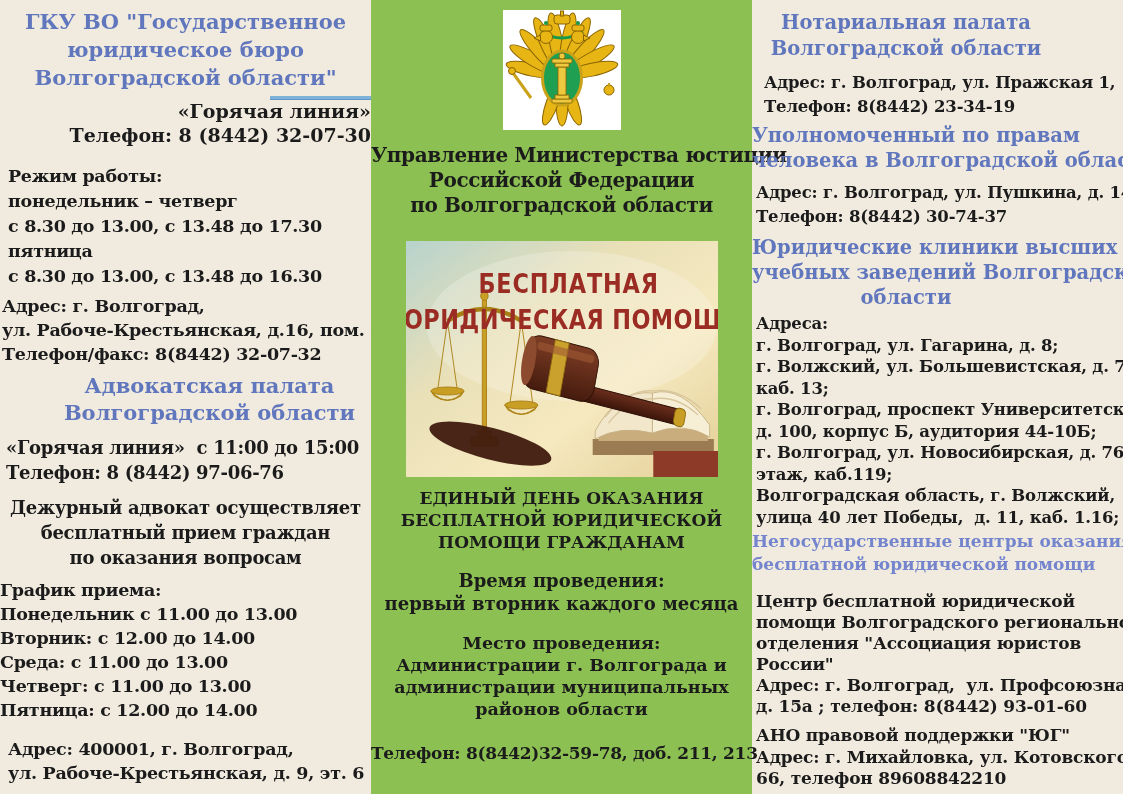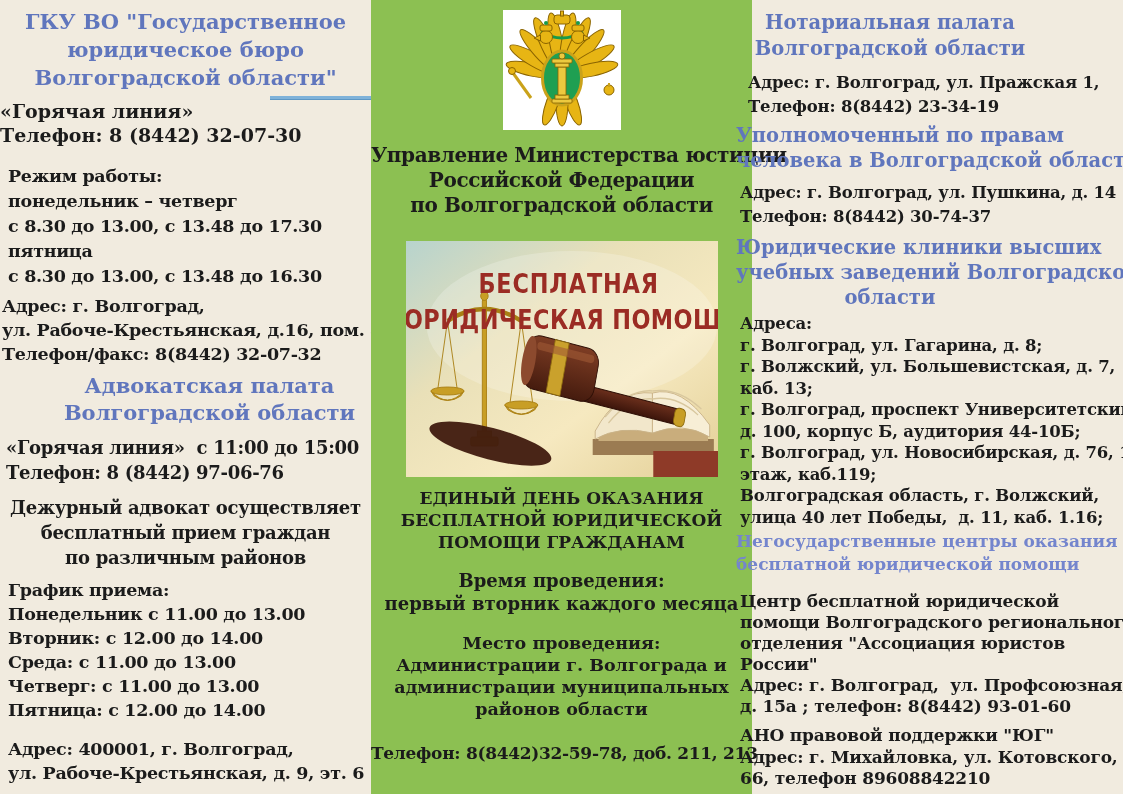--- a/index.html
+++ b/index.html
@@ -4,38 +4,38 @@
 <style>
   html,body { margin:0; padding:0; background:#d8d4cb; }
   .page {
     position:relative; width:1123px; height:794px; overflow:hidden;
     background:#f1ebdf; font-family:"DejaVu Serif", serif; font-weight:bold;
     color:#1b1b1b;
   }
   .col { position:absolute; top:0; bottom:0; }
   .col-left  { left:0;   width:371px; }
   .col-mid   { left:371px; width:381px; background:#8cc052; }
-  .col-right { left:736px; width:308px; }
+  .col-right { left:752px; width:308px; }
 
   .lines div { white-space:pre; }
   .single { white-space:pre; }
 
   
   .h-blue { color:#6076bd; text-align:center; }
   .bureau-title { padding-top:8px; font-size:21px; line-height:28px; }
   .accent-line { position:absolute; left:270px; top:96px; width:106px; height:3px;
     background:#7fb2d9; border-bottom:1px solid #5e97c4; }
-  .hotline1 { margin-top:7px; font-size:19px; line-height:24px; text-align:left; }
+  .hotline1 { margin-top:7px; font-size:19px; line-height:24px; text-align:right; }
   .body-left { font-size:17.5px; line-height:25px; letter-spacing:-0.3px; }
   .bureau-schedule { margin-top:17px; padding-left:8px; }
   .bureau-address  { margin-top:5px;  padding-left:2px; line-height:24px; }
   .adv-title { margin-top:6px; font-size:21px; line-height:27px;padding-left:48px; }
   .adv-hotline { margin-top:9px; padding-left:6px; font-size:18px; line-height:25px; letter-spacing:-0.3px; }
   .adv-duty { margin-top:10px; text-align:center; font-size:18px; line-height:25px; letter-spacing:-0.3px; }
-  .adv-schedule { margin-top:8px; padding-left:8px; line-height:24px; }
+  .adv-schedule { margin-top:8px; line-height:24px; }
   .adv-address  { margin-top:15px; padding-left:8px; line-height:24px; }
 
   
   .emblem-box { width:118px; height:120px; margin:10px auto 0; background:#fff; }
   .emblem-box svg { display:block; width:100%; height:100%; }
   .mid-title { margin-top:13px; text-align:center; font-size:20px; line-height:25px; letter-spacing:-0.4px; }
   .banner { position:relative; width:312px; height:236px; margin:23px auto 0; }
   .banner svg { display:block; width:100%; height:100%; }
   .event-title { margin-top:10px; text-align:center; font-size:17px; line-height:22px; }
   .mid-time  { margin-top:16px; text-align:center; font-size:18px; line-height:23px; }
@@ -85,21 +85,21 @@
         <div>Адвокатская палата</div>
         <div>Волгоградской области</div>
       </div>
     <div class="adv-hotline lines">
         <div>«Горячая линия»  с 11:00 до 15:00</div>
         <div>Телефон: 8 (8442) 97-06-76</div>
       </div>
     <div class="adv-duty lines">
         <div>Дежурный адвокат осуществляет</div>
         <div>бесплатный прием граждан</div>
-        <div>по различным районов</div>
+        <div>по оказания вопросам</div>
       </div>
     <div class="body-left adv-schedule lines">
         <div>График приема:</div>
         <div>Понедельник с 11.00 до 13.00</div>
         <div>Вторник: с 12.00 до 14.00</div>
         <div>Среда: с 11.00 до 13.00</div>
         <div>Четверг: с 11.00 до 13.00</div>
         <div>Пятница: с 12.00 до 14.00</div>
       </div>
     <div class="body-left adv-address lines">

